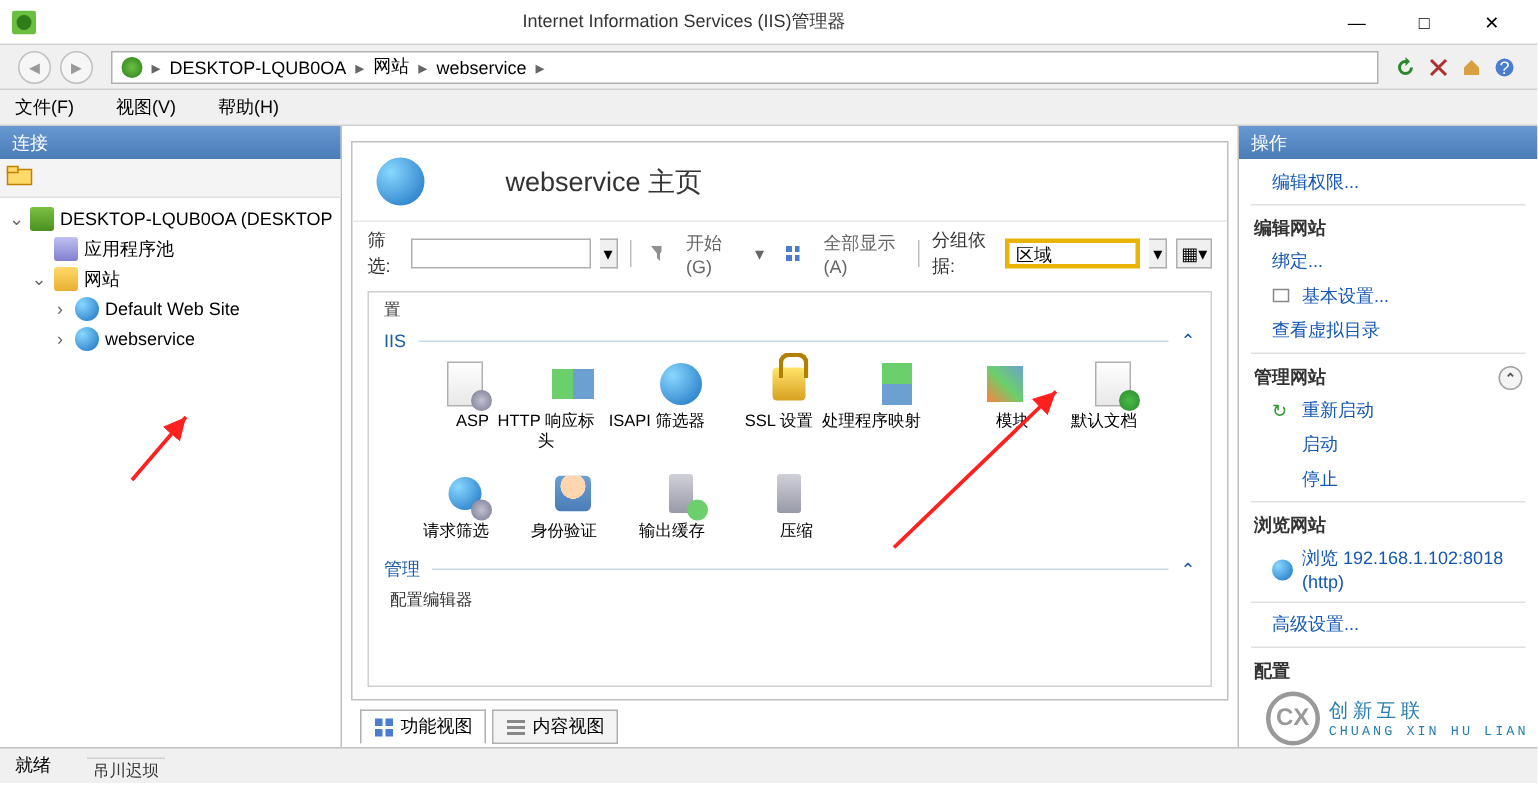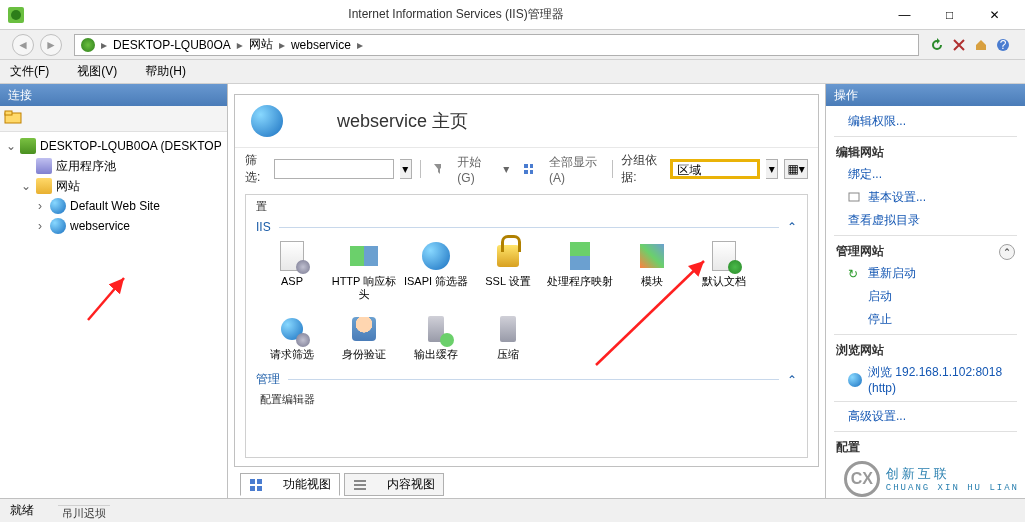--- a/index.html
+++ b/index.html
@@ -61,40 +61,40 @@
 .toolbar-btn { display: flex; align-items: center; gap: 16px; padding: 0 4px; height: 20px; color: #666; }
 .sep { width: 1px; height: 18px; background: #c0c0c0; margin: 0 2px; }
 .group-dd { height: 20px; border: 3px solid #eab308; background: #fff; padding: 0 16px 0 4px; min-width: 90px; }
 .view-dd { width: 28px; height: 20px; border: 1px solid #b0b0b0; background: #f0f0f0; display: flex; align-items: center; justify-content: center; margin-left: auto; }
 
 .content-scroll { flex: 1; border: 1px solid #d0d0d0; margin: 4px 10px 8px 10px; overflow: auto; padding: 4px 10px; position: relative; }
 .section-title { color: #1a5ca8; font-size: 12px; margin: 6px 0 2px 0; display: flex; align-items: center; }
 .section-title .line { flex: 1; height: 1px; background: #c8d8eb; margin: 0 8px; }
 .section-collapse { color: #1a5ca8; cursor: pointer; }
 .icon-grid { display: flex; flex-wrap: wrap; gap: 4px 0; }
-.icon-item { width: 72px; display: flex; flex-direction: column; align-items: center; text-align: center; padding: 4px 2px; cursor: pointer; }
+.icon-item { width: 72px; display: flex; flex-direction: column; align-items: flex-end; text-align: center; padding: 4px 2px; cursor: pointer; }
 .icon-img { width: 32px; height: 32px; margin-bottom: 3px; display: flex; align-items: center; justify-content: center; position: relative; }
 .icon-label { font-size: 11px; line-height: 13px; word-break: break-word; }
 .icon-doc { background: linear-gradient(#fff, #e8e8e8); border: 1px solid #b0b0b0; width: 24px; height: 30px; }
 .badge { position: absolute; bottom: -2px; right: -2px; width: 14px; height: 14px; border-radius: 50%; }
 .badge-check { background: radial-gradient(#4aba4a, #2a8a2a); }
 .badge-gear { background: radial-gradient(#c0c0d0, #787890); }
 .icon-lock { width: 22px; height: 22px; background: linear-gradient(#ffe46a, #d8a020); border-radius: 3px; position: relative; }
 .icon-lock::before { content:""; position:absolute; top:-10px; left:4px; width:14px; height:14px; border:3px solid #b08000; border-bottom:none; border-radius: 7px 7px 0 0; }
 .icon-globe-lg { width: 28px; height: 28px; background: radial-gradient(circle at 30% 30%, #88d8ff, #1a70c0); border-radius: 50%; }
 .icon-arrow-pair { width: 28px; height: 20px; background: linear-gradient(90deg, #6bd06b 50%, #6ba0d0 50%); }
 .icon-blocks { width: 24px; height: 24px; background: linear-gradient(45deg, #ff8040, #6bd06b, #6ba0d0); }
 .icon-user { width: 24px; height: 24px; background: radial-gradient(circle at 50% 30%, #ffd6b0 40%, transparent 41%), linear-gradient(#6ba0d0,#4a7cb8); border-radius: 4px; }
 .icon-server-img { width: 16px; height: 26px; background: linear-gradient(#d0d0d8, #989aa8); border-radius: 2px; }
 
 
 .red-arrow-center { position: absolute; left: 340px; top: 60px; pointer-events: none; }
 
 .view-tabs { display: flex; gap: 4px; padding: 2px 6px; }
-.view-tab { border: 1px solid #b0b0b0; background: #f4f4f4; padding: 2px 8px; display: flex; align-items: center; gap: 20px; cursor: pointer; }
+.view-tab { border: 1px solid #b0b0b0; background: #f4f4f4; padding: 2px 8px; display: flex; align-items: center; gap: 4px; cursor: pointer; }
 .view-tab.active { background: #fff; border-bottom-color: #fff; }
 
 
 .right { width: 200px; border-left: 1px solid #c0c0c0; background: #fff; display: flex; flex-direction: column; }
 .actions { flex: 1; overflow: auto; padding: 4px 0; }
 .action-group-title { font-weight: bold; padding: 4px 10px 2px 10px; color: #333; display: flex; align-items: center; }
 .collapse-btn { margin-left: auto; width: 16px; height: 16px; border: 1px solid #a0a0a0; border-radius: 50%; display: flex; align-items: center; justify-content: center; font-size: 9px; color: #555; background: #f4f4f4; cursor: pointer; }
 .action-link { display: flex; align-items: center; gap: 6px; padding: 3px 10px 3px 22px; color: #1457b3; cursor: pointer; }
 .action-icon { width: 14px; height: 14px; flex-shrink: 0; display: inline-block; }
 .ai-browse { background: linear-gradient(#fff,#e0e8f8); border: 1px solid #a0b8d8; }

